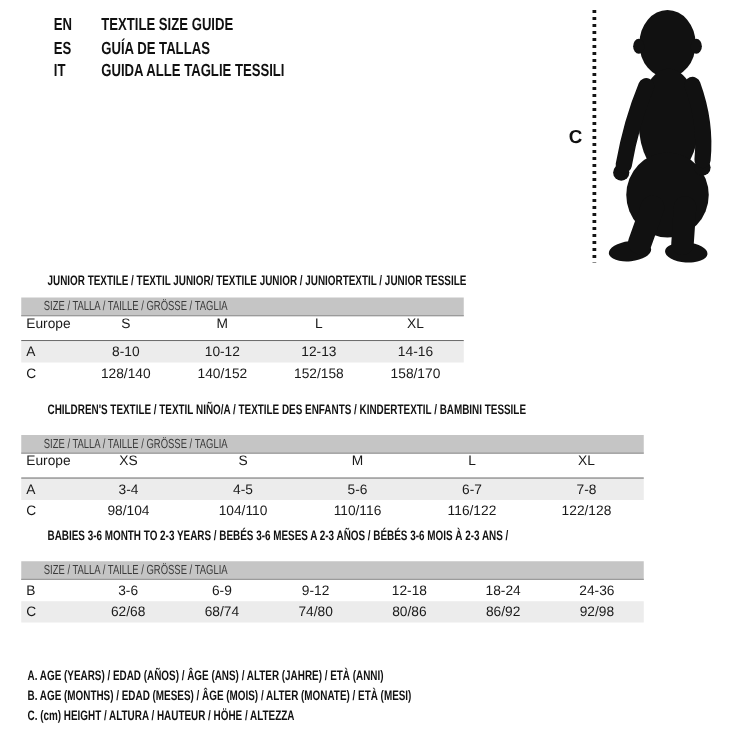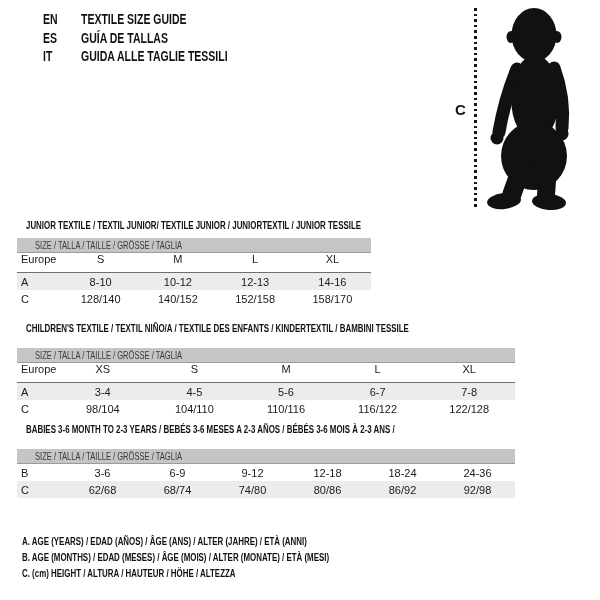--- a/index.html
+++ b/index.html
@@ -17,21 +17,21 @@
   .height-line{position:absolute;left:474px;top:8px;width:2.5px;height:202px;
     background:repeating-linear-gradient(to bottom,#151515 0 2.6px,transparent 2.6px 5.6px);}
   .c-label{position:absolute;left:455px;top:101px;font-weight:bold;font-size:15px;}
   .silhouette{position:absolute;left:482px;top:6px;width:114px;height:206px;}
 
   
   .table-sec{position:absolute;left:17px;}
   .table-sec[data-table-index="0"]{top:217px;}
   .table-sec[data-table-index="1"]{top:320px;}
   .table-sec[data-table-index="2"]{top:421px;}
-  .tbl-title{margin-left:9px;font-weight:bold;font-size:11px;line-height:16px;white-space:nowrap;}
+  .tbl-title{margin-left:21px;font-weight:bold;font-size:11px;line-height:16px;white-space:nowrap;}
   .tbl{margin:0;}
   .table-sec[data-table-index="0"] .tbl{width:354px;}
   .table-sec[data-table-index="1"] .tbl{width:498px;}
   .table-sec[data-table-index="2"] .tbl{width:498px;}
   .table-sec[data-table-index="0"] .size-bar{margin-top:5px;}
   .table-sec[data-table-index="1"] .size-bar{margin-top:12px;}
   .table-sec[data-table-index="2"] .size-bar{margin-top:12px;}
   .size-bar{height:15px;background:#c5c5c5;border-bottom:1px solid #9b9b9b;
     display:flex;align-items:center;padding-left:18px;box-sizing:border-box;}
   .size-bar-text{font-size:10.5px;color:#3a3a3a;}

